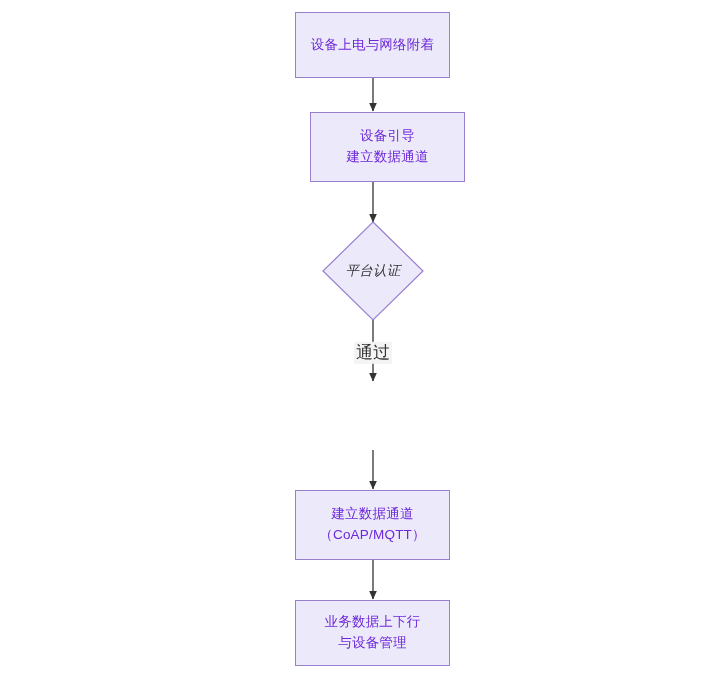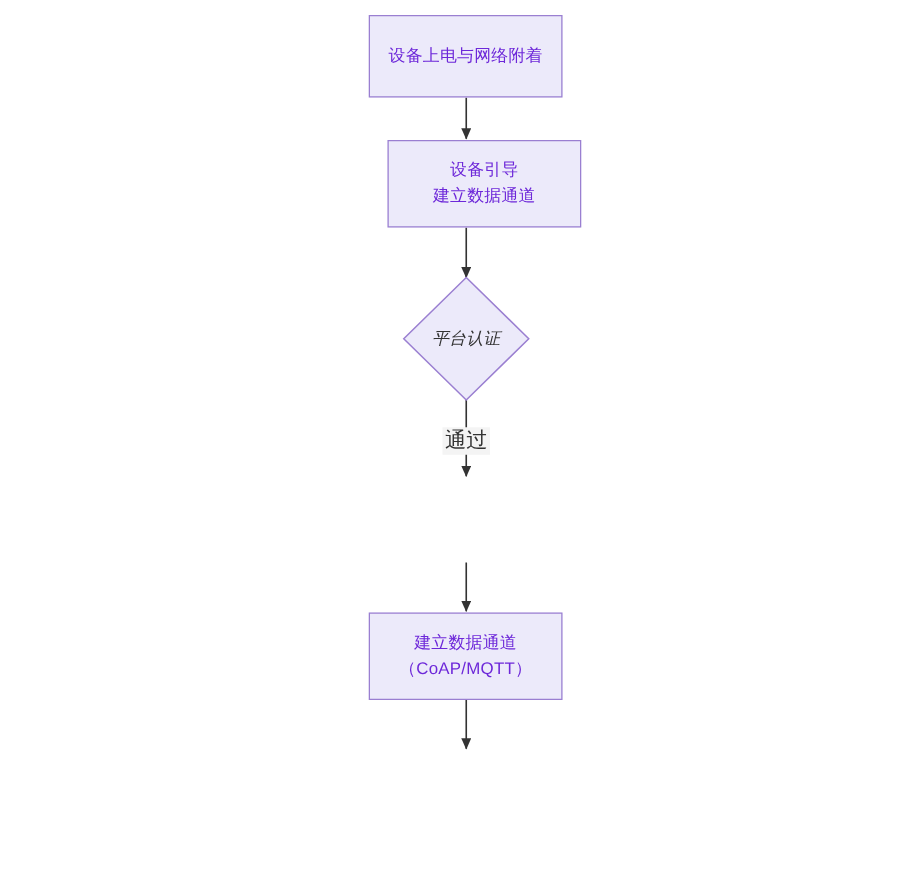--- a/index.html
+++ b/index.html
@@ -114,14 +114,18 @@
   </div>
 
   <div class="edge-label" style="left:373px; top:353px;">通过</div>
 
 
   <div class="node-box" style="left:295px; top:490px; width:155px; height:70px;">
     <span class="node-line">建立数据通道</span>
     <span class="node-line">（CoAP/MQTT）</span>
   </div>
 
+  <div class="node-box" style="left:295px; top:600px; width:155px; height:66px;">
+    <span class="node-line">业务数据上下行</span>
+    <span class="node-line">与设备管理</span>
+  </div>
 
 </div>
 
 </body></html>

